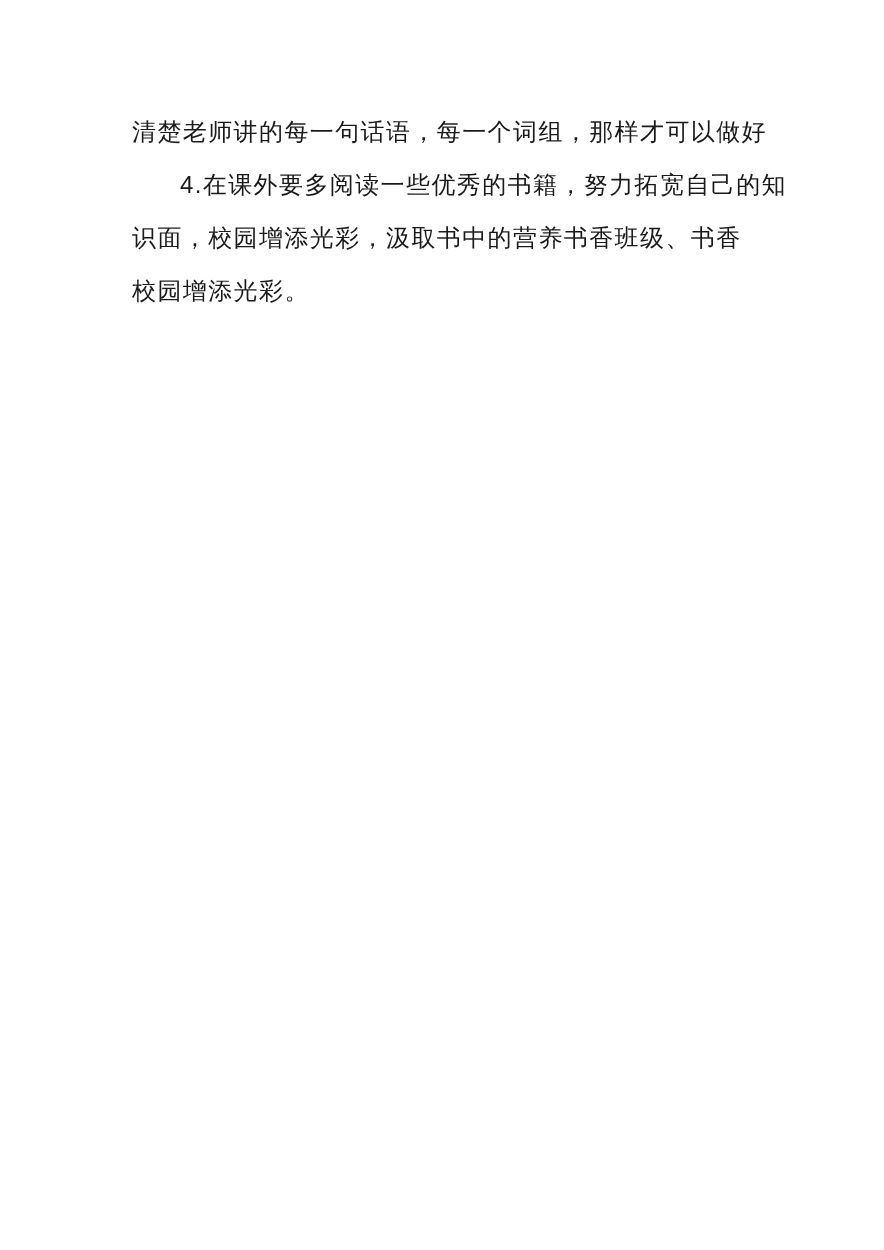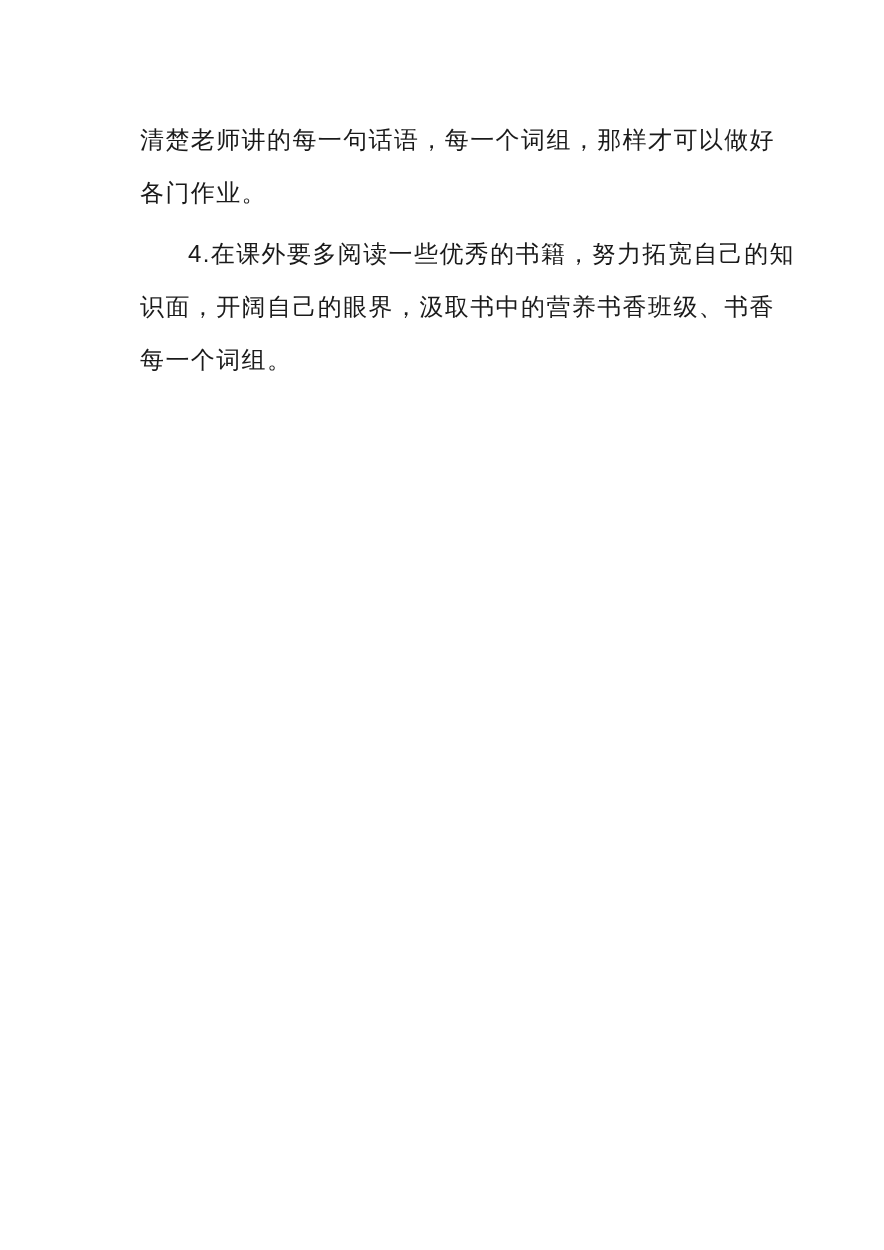--- a/index.html
+++ b/index.html
@@ -16,21 +16,21 @@
     font-family: "Liberation Sans", "DejaVu Sans", sans-serif;
   }
   .text-block {
     position: absolute;
     left: 132px;
     top: 105px;
     width: 622px;
     color: #1a1a1a;
   }
   .para {
-    margin: 8px;
+    margin: 0;
     padding: 0;
   }
   .line {
     display: block;
     font-size: 24px;
     line-height: 53px;
     letter-spacing: 1.4px;
     white-space: nowrap;
     text-align: left;
   }
@@ -39,23 +39,22 @@
   }
 </style>
 </head>
 <body>
 
 <div class="page">
   <div class="text-block">
 
     <div class="para">
       <span class="line">清楚老师讲的每一句话语，每一个词组，那样才可以做好</span>
-      <span class="line">各门作业。</span>
     </div>
 
     <div class="para">
       <span class="line indent-2">4.在课外要多阅读一些优秀的书籍，努力拓宽自己的知</span>
-      <span class="line">识面，开阔自己的眼界，汲取书中的营养书香班级、书香</span>
-      <span class="line">每一个词组。</span>
+      <span class="line">识面，校园增添光彩，汲取书中的营养书香班级、书香</span>
+      <span class="line">校园增添光彩。</span>
     </div>
 
   </div>
 </div>
 
 </body></html>

